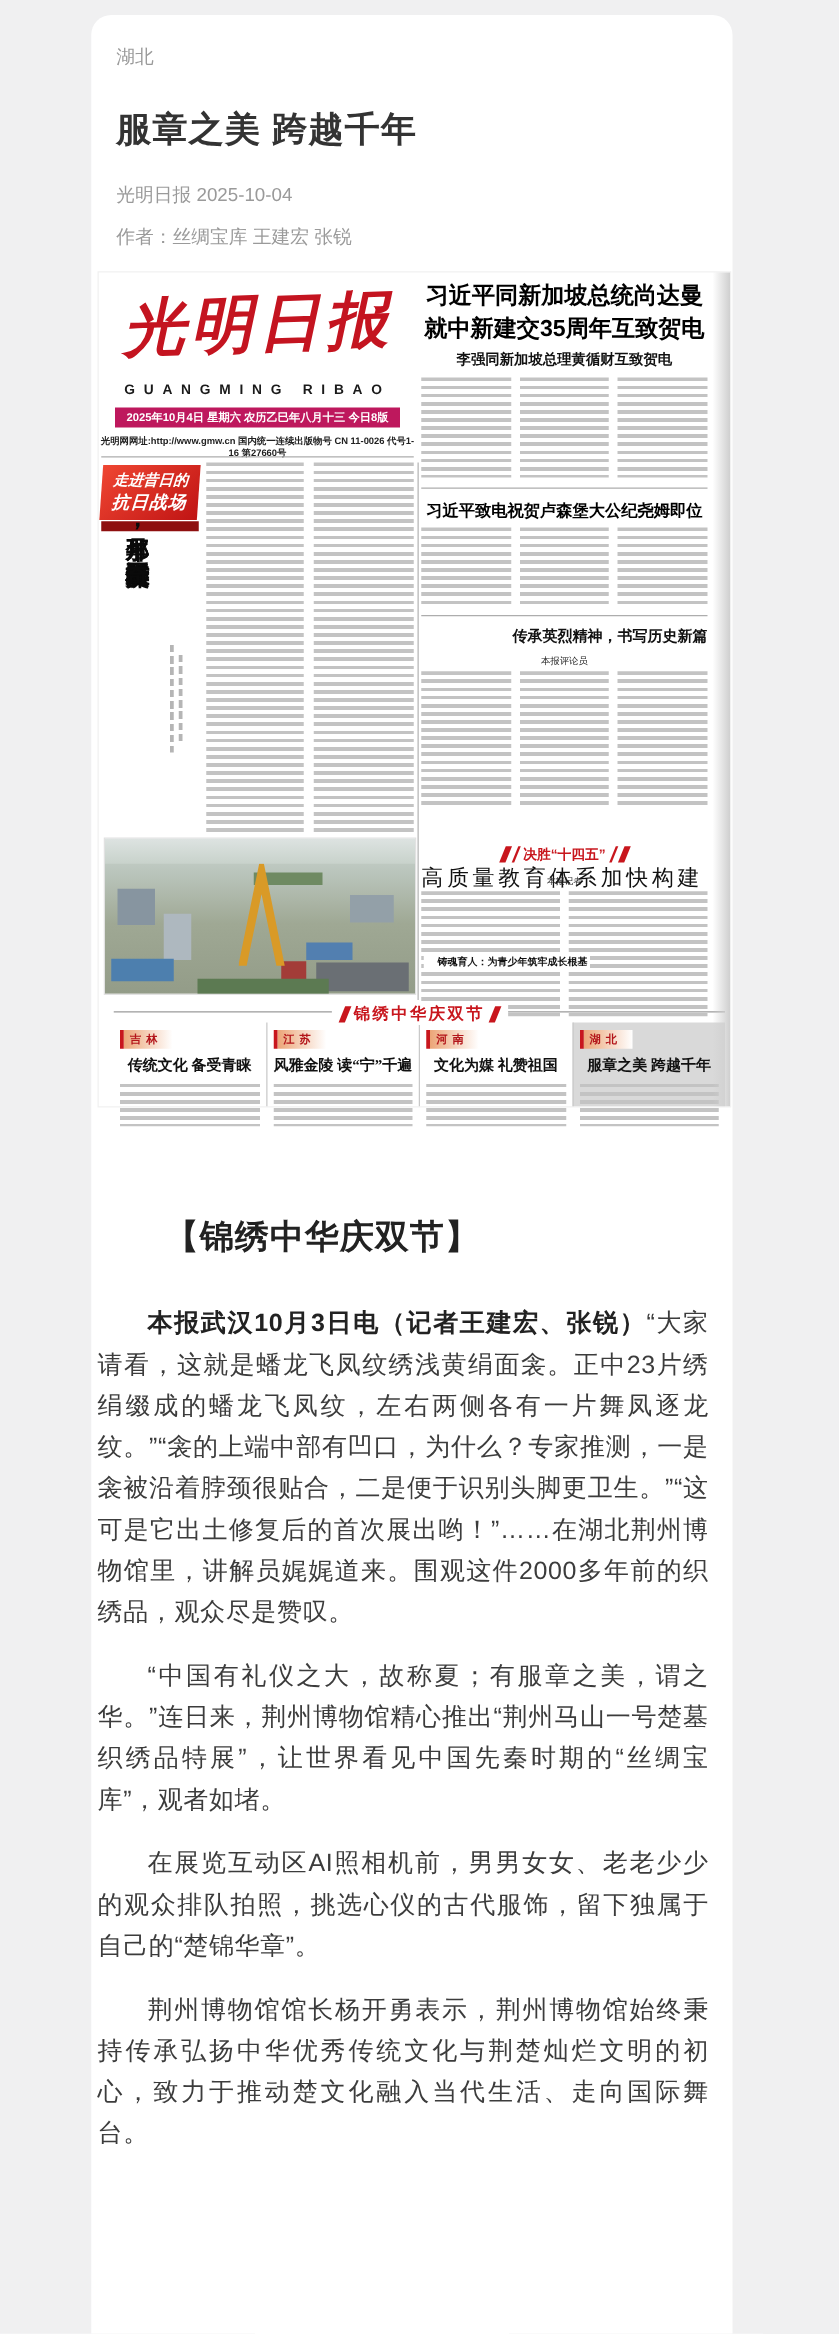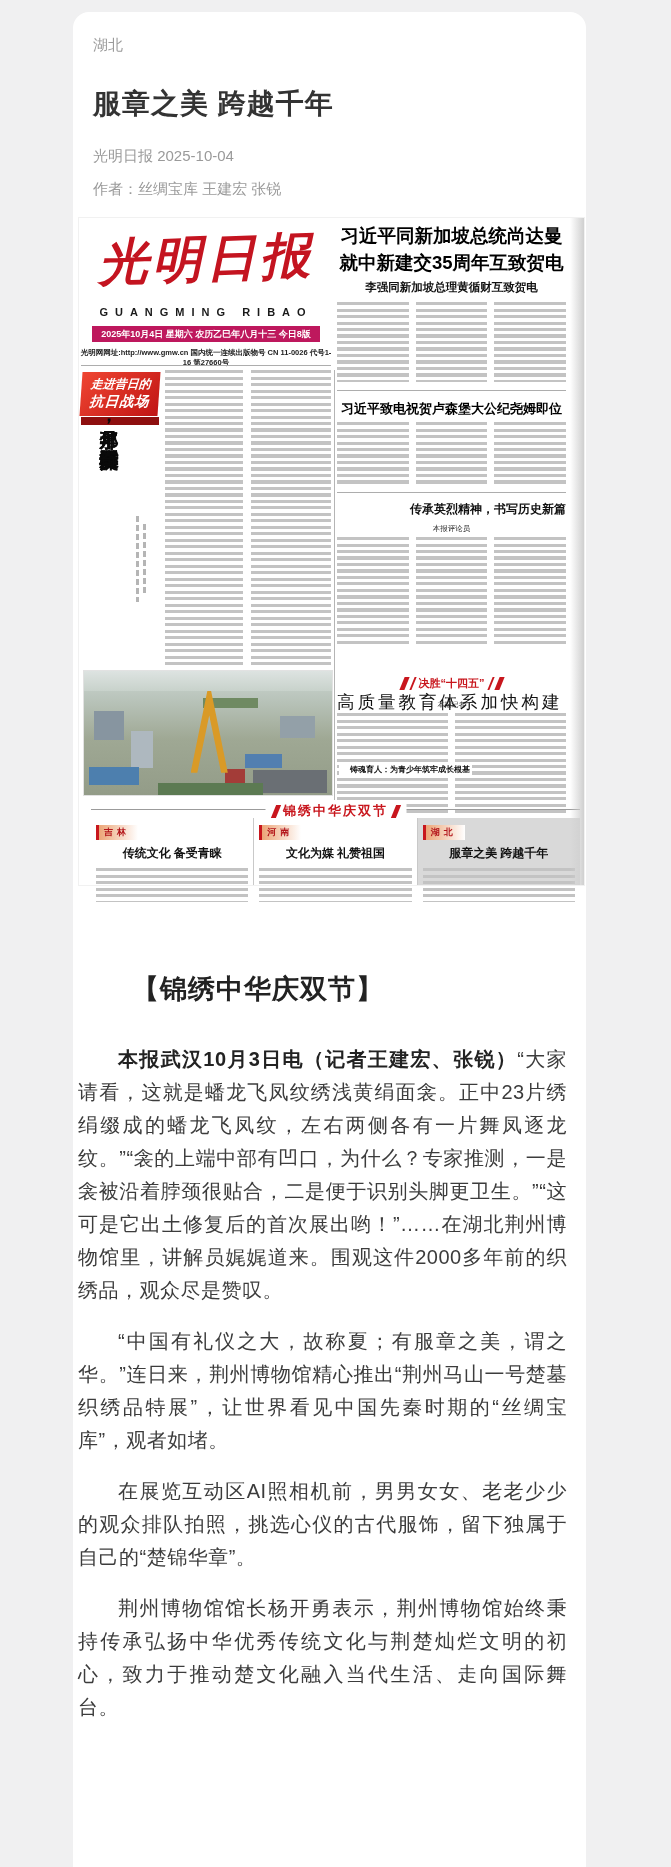--- a/index.html
+++ b/index.html
@@ -196,20 +196,25 @@
           <span class="slash"></span>
         </div>
       </div>
       <div class="fcols">
         <div class="fcol">
           <span class="rtag">吉林</span>
           <div class="fhead">传统文化 备受青睐</div>
           <div class="fnoise tl"></div>
         </div>
         <div class="fcol">
+          <span class="rtag">江苏</span>
+          <div class="fhead">风雅金陵 读“宁”千遍</div>
+          <div class="fnoise tl"></div>
+        </div>
+        <div class="fcol">
           <span class="rtag">河南</span>
           <div class="fhead">文化为媒 礼赞祖国</div>
           <div class="fnoise tl"></div>
         </div>
         <div class="fcol hl">
           <span class="rtag">湖北</span>
           <div class="fhead">服章之美 跨越千年</div>
           <div class="fnoise tl"></div>
         </div>
       </div>

